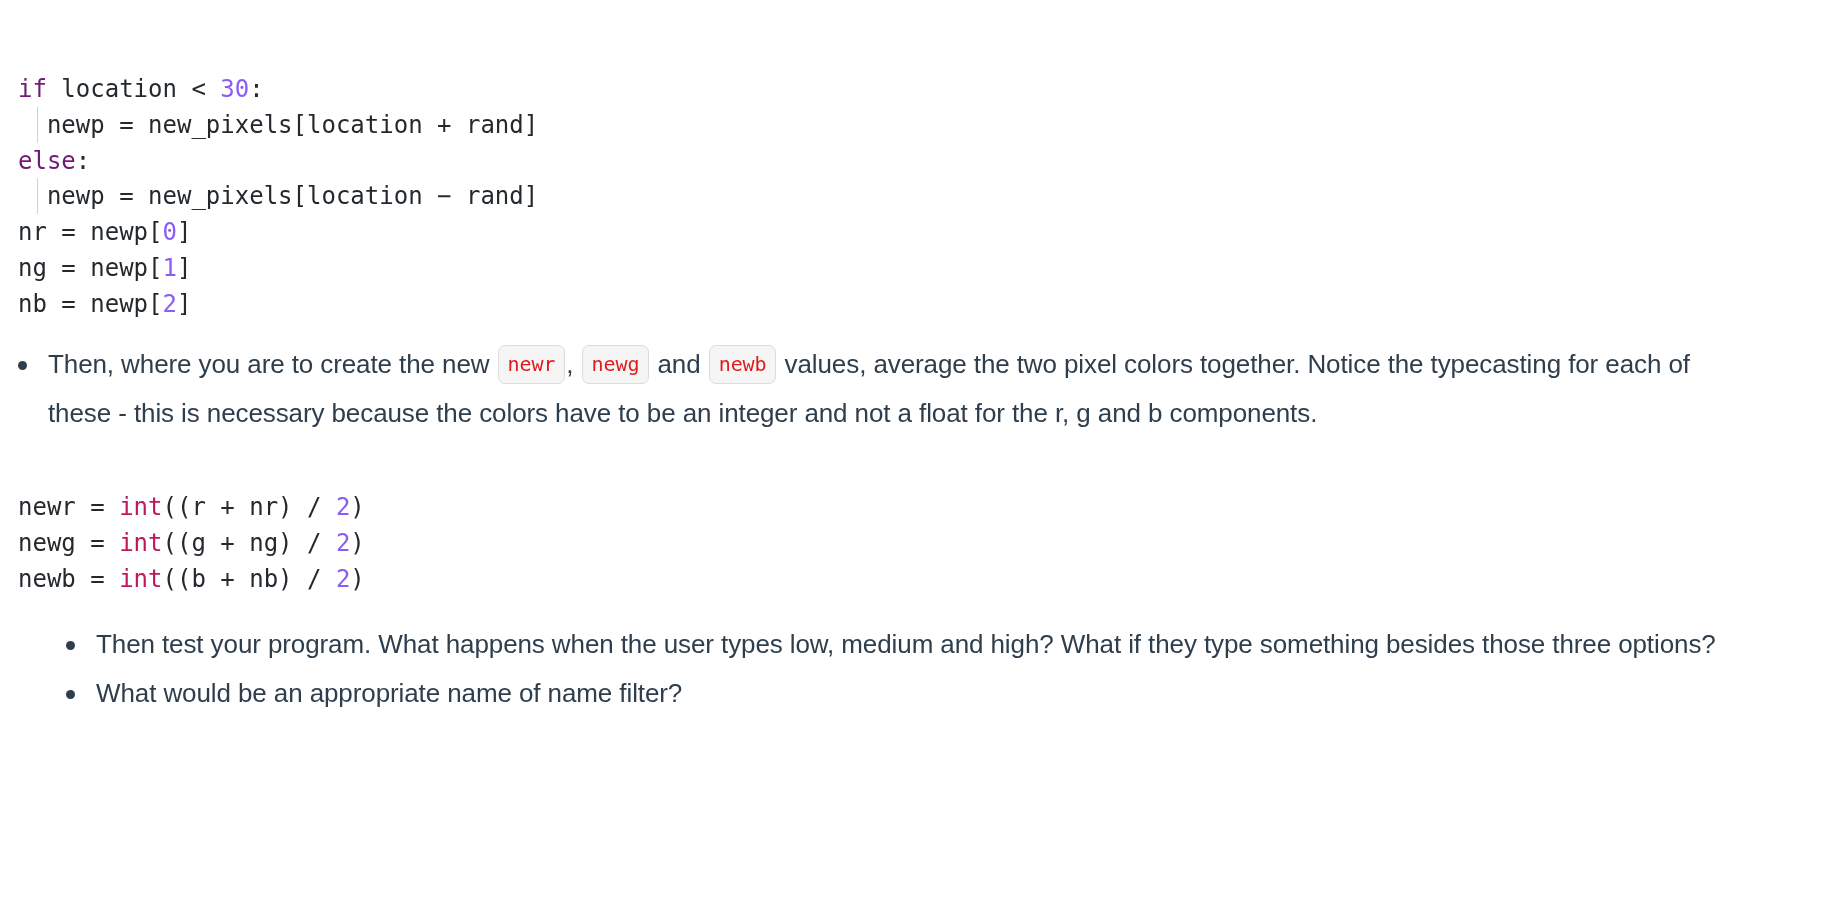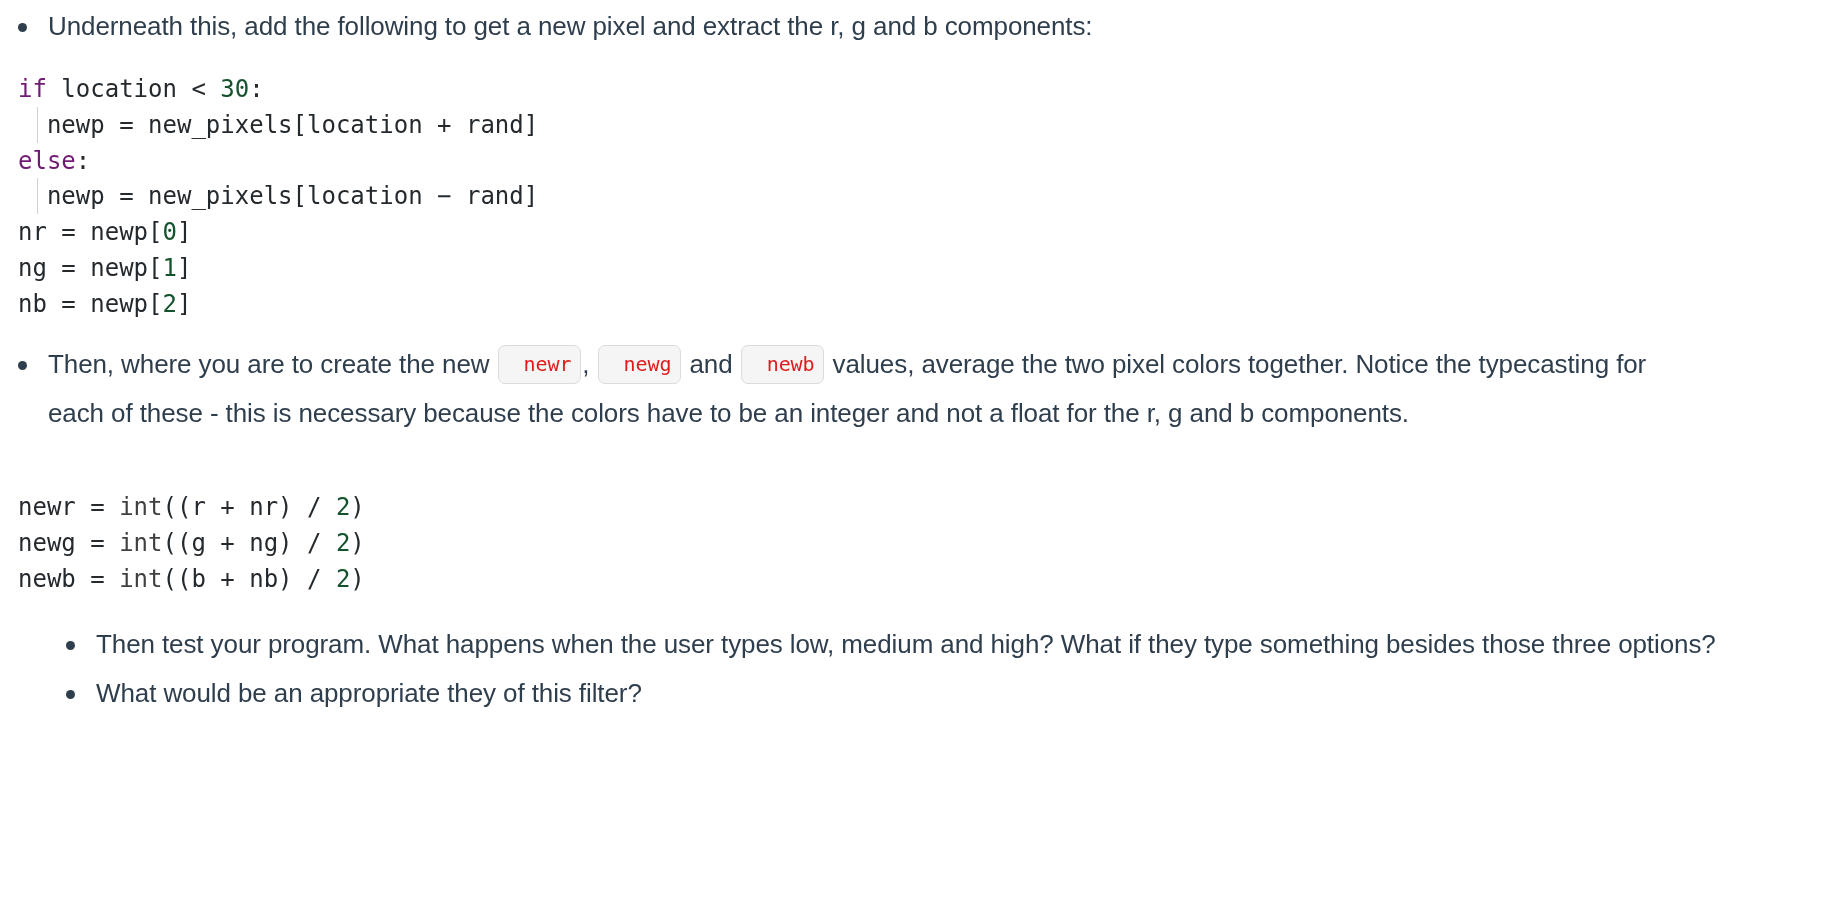--- a/index.html
+++ b/index.html
@@ -73,73 +73,67 @@
   .codeblock .ln.indented::before {
     content: "";
     position: absolute;
     left: 19px;
     top: -1px;
     width: 1px;
     height: 36px;
     background: #d0d0d0;
   }
   .kw   { color: #701a75; }
-  .num  { color: #14532d; }
-  .bi   { color: #404040; }
+  .num  { color: #8b5cf6; }
+  .bi   { color: #be185d; }
   .pl   { color: #24292e; }
 
   
   .inlinecode {
     display: inline-block;
     font-family: "DejaVu Sans Mono", "Liberation Mono", monospace;
     font-size: 20px;
     line-height: 1;
     color: #e01b1b;
     background: #f5f5f5;
     border: 1px solid #dcdcdc;
     border-radius: 7px;
-    padding: 8px 9px 9px 25px;
+    padding: 8px 9px 9px 9px;
     vertical-align: 2px;
     margin: 0 1px;
   }
 
   
   #blk-bullet-1   { position: absolute; left: 0;  top: 2px;   }
   #blk-code-1     { position: absolute; left: 18px; top: 72px; }
   #blk-bullet-2   { position: absolute; left: 0;  top: 340px; }
   #blk-code-2     { position: absolute; left: 18px; top: 490px;}
   #blk-bullet-3   { position: absolute; left: 0;  top: 620px; padding-left: 48px; }
 </style>
 </head>
 <body>
 
 <div class="page">
 
-  <ul class="bullets" id="blk-bullet-1">
-    <li class="bullet b-first">
-      <span class="dot"></span>
-      <span class="bullet-text">Underneath this, add the following to get a new pixel and extract the r, g and b components:</span>
-    </li>
-  </ul>
 
   <div class="codeblock" id="blk-code-1"><span class="ln"><span class="kw">if</span><span class="pl"> location </span><span class="pl">&lt; </span><span class="num">30</span><span class="pl">:</span></span><span class="ln indented"><span class="pl">  newp = new_pixels[location + rand]</span></span><span class="ln"><span class="kw">else</span><span class="pl">:</span></span><span class="ln indented"><span class="pl">  newp = new_pixels[location </span><span class="pl">−</span><span class="pl"> rand]</span></span><span class="ln"><span class="pl">nr = newp[</span><span class="num">0</span><span class="pl">]</span></span><span class="ln"><span class="pl">ng = newp[</span><span class="num">1</span><span class="pl">]</span></span><span class="ln"><span class="pl">nb = newp[</span><span class="num">2</span><span class="pl">]</span></span></div>
 
   <ul class="bullets" id="blk-bullet-2">
     <li class="bullet b-wide">
       <span class="dot"></span>
       <span class="bullet-text"><span>Then, where you are to create the new </span><code class="inlinecode">newr</code><span>,</span> <code class="inlinecode">newg</code><span> and </span><code class="inlinecode">newb</code><span> values, average the two pixel colors together. Notice the typecasting for each of these - this is necessary because the colors have to be an integer and not a float for the r, g and b components.</span></span>
     </li>
   </ul>
 
   <div class="codeblock" id="blk-code-2"><span class="ln"><span class="pl">newr = </span><span class="bi">int</span><span class="pl">((r + nr) / </span><span class="num">2</span><span class="pl">)</span></span><span class="ln"><span class="pl">newg = </span><span class="bi">int</span><span class="pl">((g + ng) / </span><span class="num">2</span><span class="pl">)</span></span><span class="ln"><span class="pl">newb = </span><span class="bi">int</span><span class="pl">((b + nb) / </span><span class="num">2</span><span class="pl">)</span></span></div>
 
   <ul class="bullets" id="blk-bullet-3">
     <li class="bullet b-wide">
       <span class="dot"></span>
       <span class="bullet-text">Then test your program. What happens when the user types low, medium and high? What if they type something besides those three options?</span>
     </li>
     <li class="bullet b-wide">
       <span class="dot"></span>
-      <span class="bullet-text">What would be an appropriate they of this filter?</span>
+      <span class="bullet-text">What would be an appropriate name of name filter?</span>
     </li>
   </ul>
 
 </div>
 
 </body></html>

